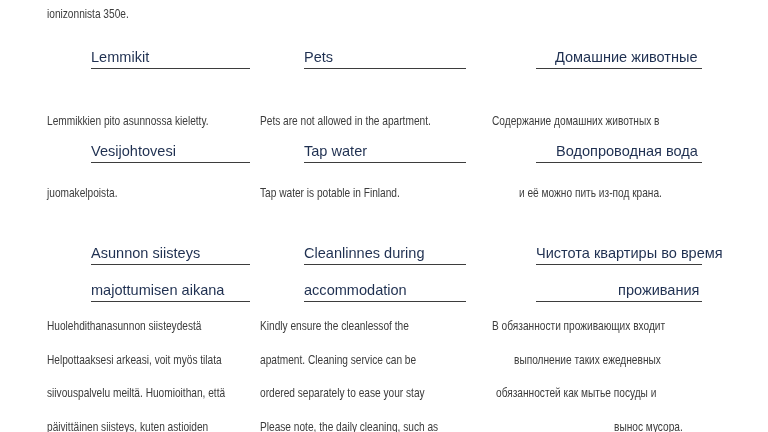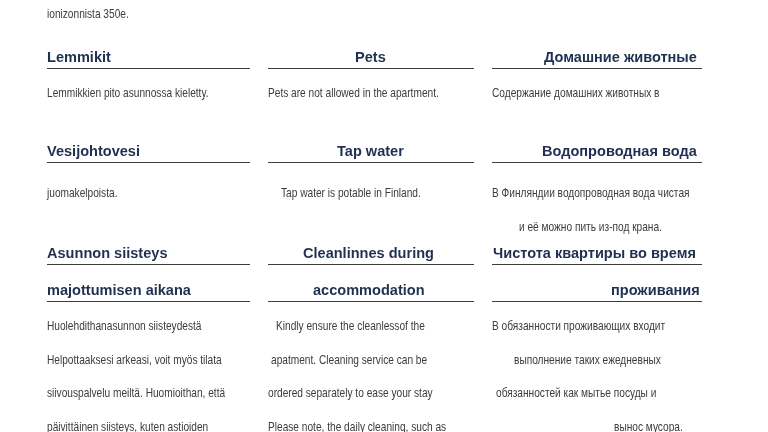--- a/index.html
+++ b/index.html
@@ -6,41 +6,42 @@
   #page{
     position:relative;
     width:768px;height:432px;
     background:#ffffff;
     overflow:hidden;
     font-family:"Liberation Sans", sans-serif;
   }
   .row{position:absolute;left:0;width:768px;}
   .cell{position:absolute;top:0;}
   .c1{left:47px;width:203px;}
-  .c2{left:268px;width:206px;text-align:center;}
+  .c2{left:260px;width:206px;}
   .c3{left:492px;width:210px;text-align:right;}
   .heading{
     height:21px;
     border-bottom:1.5px solid #3d3d3d;
     color:#1f3051;
-    font-weight:bold;
+    font-weight:normal;
     font-size:15px;
     line-height:19px;
     white-space:nowrap;
     overflow:visible;
+    margin-left:44px;
   }
   .hspan{display:inline-block;transform:scaleX(0.97);transform-origin:0 50%;}
   .line{
     color:#3c3c3c;
     font-size:13px;
     white-space:nowrap;
     overflow:visible;
     text-decoration:underline;
   }
-  .lh25 .line{line-height:25px;}
+  .lh25 .line{line-height:25px;margin-top:28px;}
   .lh33 .line{line-height:33.5px;}
   .bspan{display:inline-block;transform:scaleX(0.78);transform-origin:0 50%;}
 </style>
 </head>
 <body>
 
 <div id="page">
 
   <div class="row" style="top:6px">
     <div class="cell c1">
@@ -85,21 +86,20 @@
   </div>
 
   <div class="row lh33" style="top:176px">
     <div class="cell c1">
       <div class="line"><span class="bspan">juomakelpoista.</span></div>
     </div>
     <div class="cell c2">
       <div class="line"><span class="bspan">Tap water is potable in Finland.</span></div>
     </div>
     <div class="cell c3">
-      <div class="line"><span class="bspan">В Финляндии водопроводная вода чистая</span></div>
       <div class="line"><span class="bspan">и её можно пить из-под крана.</span></div>
     </div>
   </div>
 
   <div class="row" style="top:243px">
     <div class="cell c1">
         <div class="heading"><span class="hspan">Asunnon siisteys</span></div>
       </div>
     <div class="cell c2">
         <div class="heading"><span class="hspan">Cleanlinnes during</span></div>

